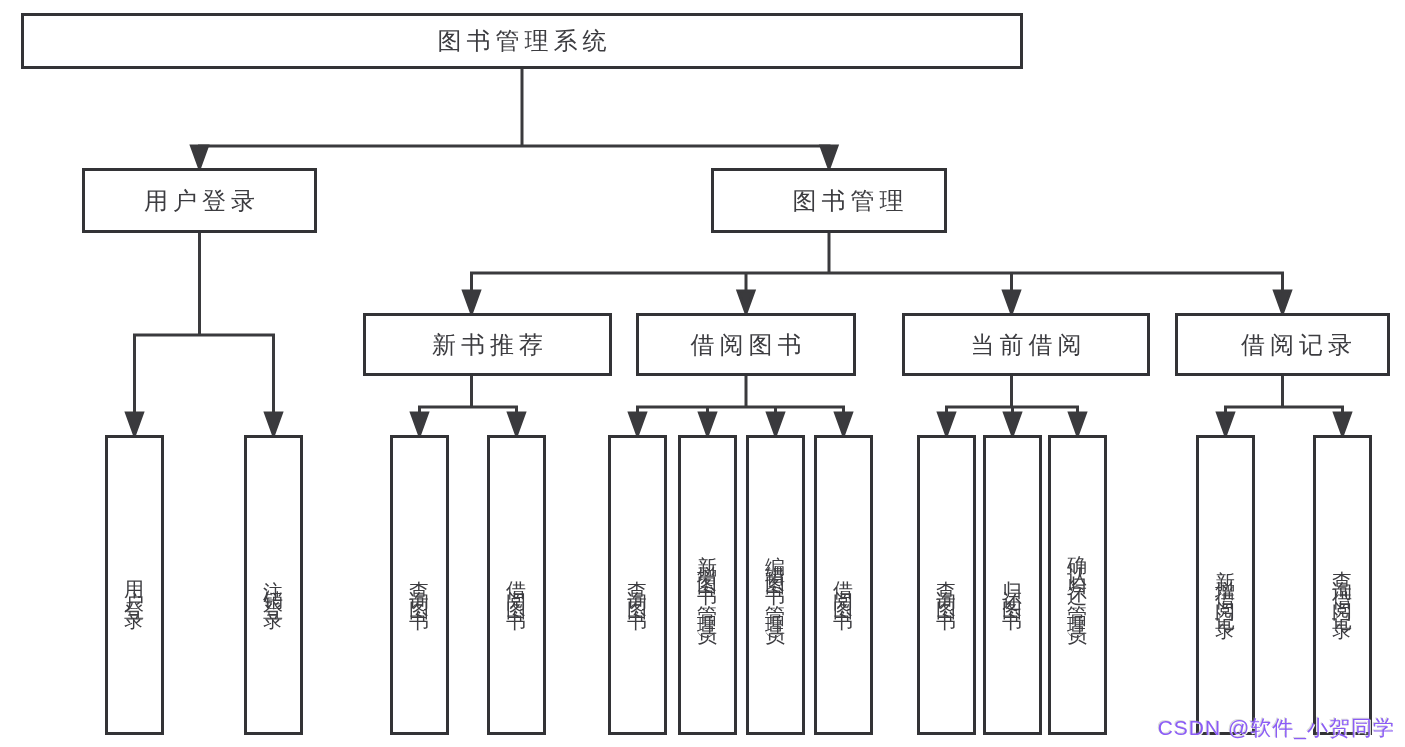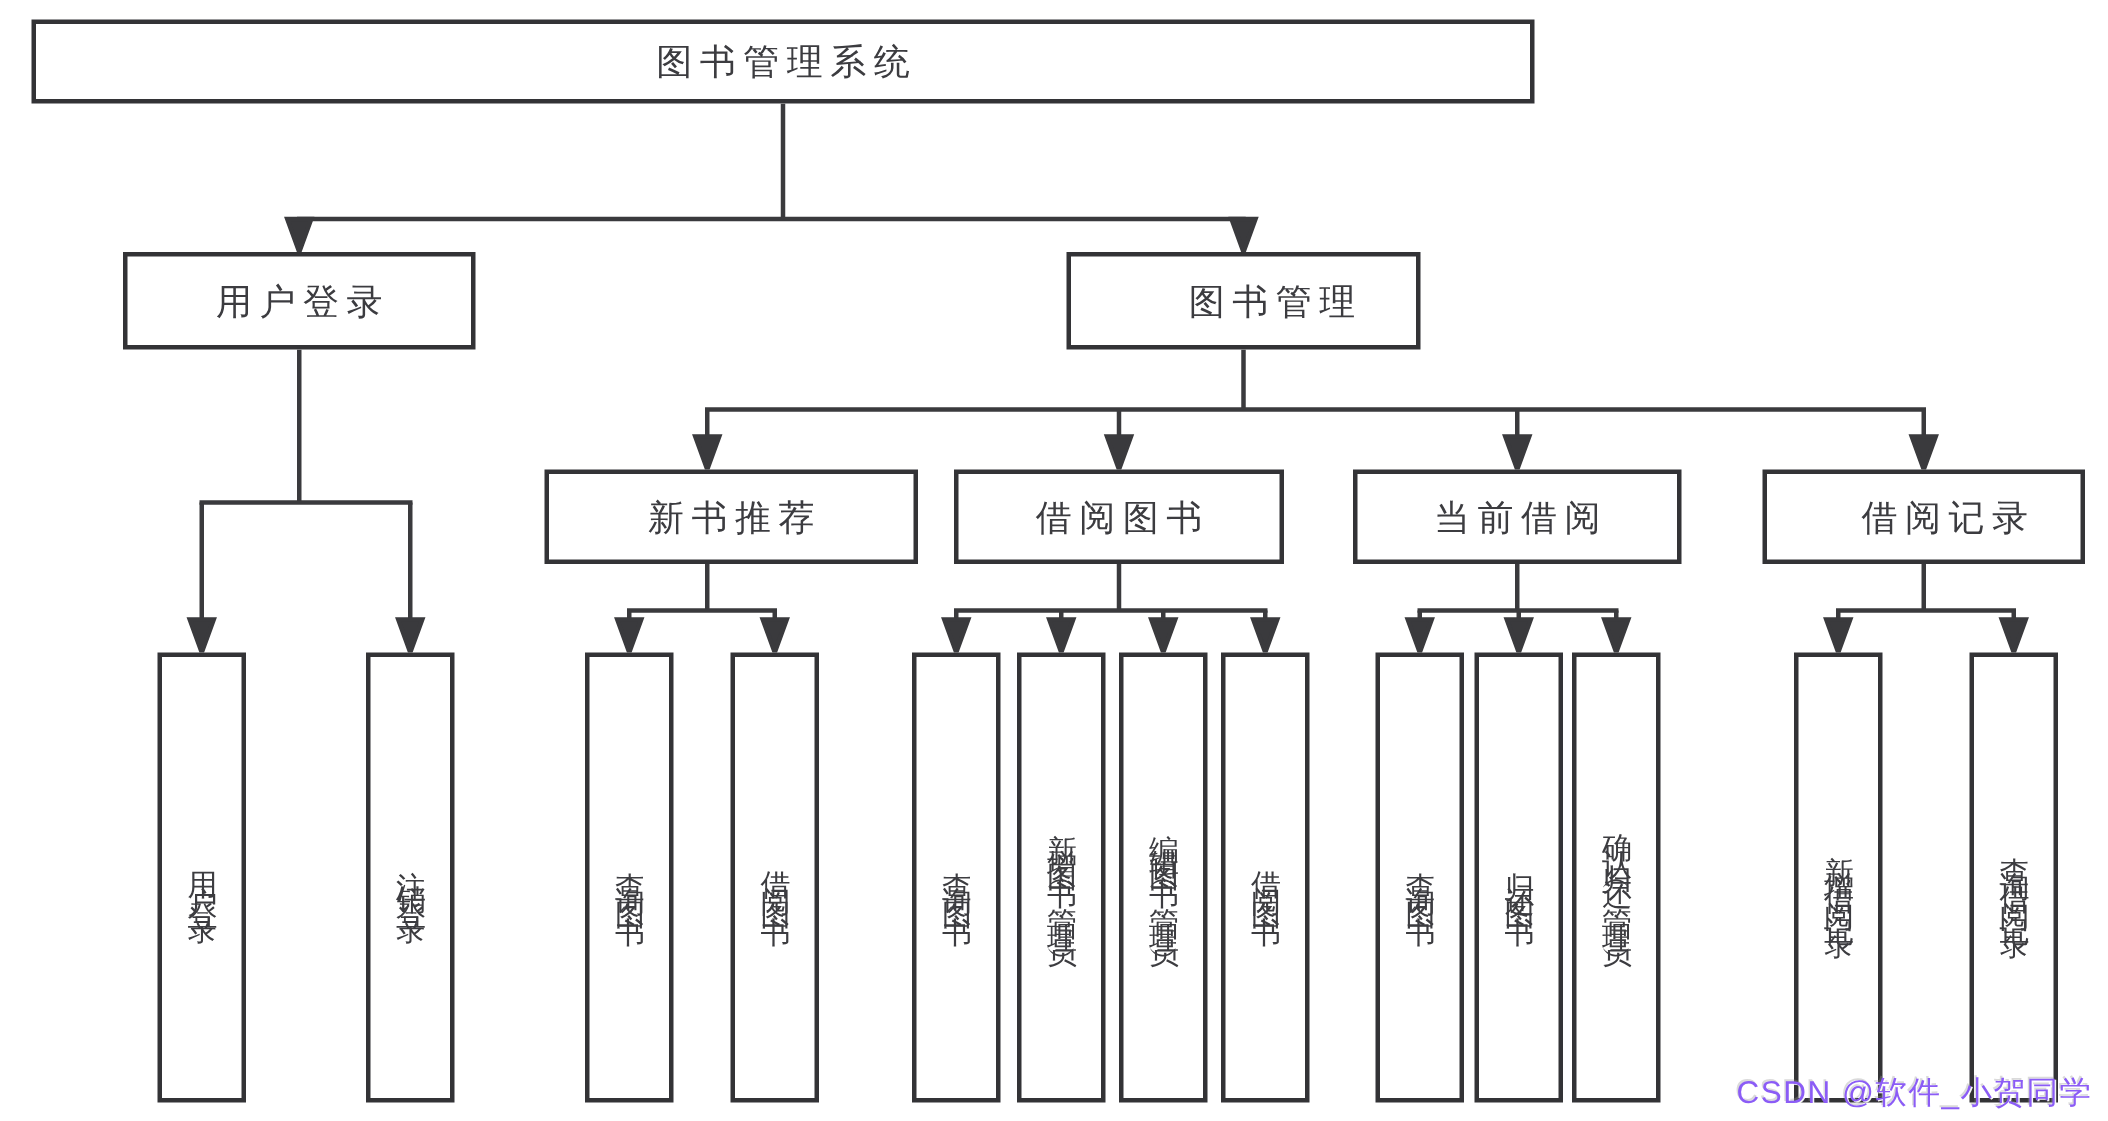--- a/index.html
+++ b/index.html
@@ -109,21 +109,21 @@
     </g>
   </svg>
 
   <div class="node hnode" style="left:21px;top:13px;width:1002px;height:56px;">图书管理系统</div>
 
   <div class="node hnode" style="left:82px;top:168px;width:235px;height:65px;">用户登录</div>
   <div class="node hnode" style="left:711px;top:168px;width:236px;height:65px;padding-left:38px;">图书管理</div>
 
   <div class="node hnode" style="left:363px;top:313px;width:249px;height:63px;">新书推荐</div>
   <div class="node hnode" style="left:636px;top:313px;width:220px;height:63px;">借阅图书</div>
-  <div class="node hnode" style="left:902px;top:313px;width:219px;height:63px;">当前借阅</div>
+  <div class="node hnode" style="left:902px;top:313px;width:248px;height:63px;">当前借阅</div>
   <div class="node hnode" style="left:1175px;top:313px;width:215px;height:63px;padding-left:28px;">借阅记录</div>
 
   <div class="node vnode" style="left:105px;top:435px;">
     <span class="vtext">用户登录</span>
   </div>
   <div class="node vnode" style="left:244px;top:435px;">
     <span class="vtext">注销登录</span>
   </div>
 
   <div class="node vnode" style="left:390px;top:435px;">

